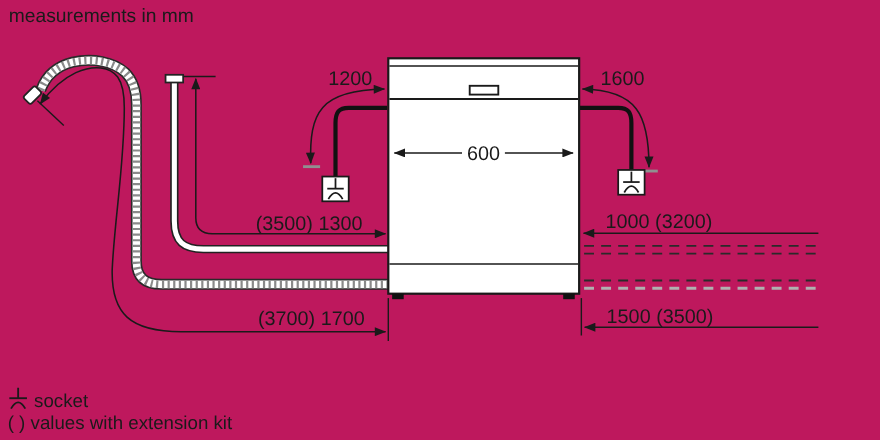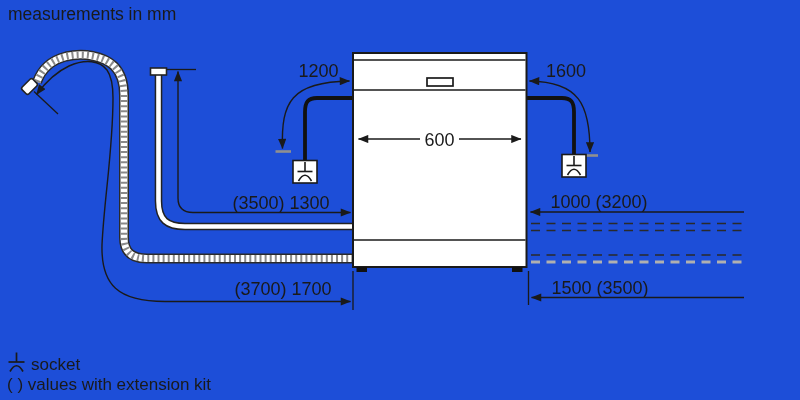--- a/index.html
+++ b/index.html
@@ -1,16 +1,16 @@
 <!DOCTYPE html>
 <html><head>
 <meta charset="utf-8">
 <style>
   html,body{margin:0;padding:0;background:#fff;}
-  #stage{position:relative;width:800px;height:400px;background:#1d4ed8;overflow:hidden;
+  #stage{position:relative;width:800px;height:400px;background:#be185d;overflow:hidden;
          font-family:"Liberation Sans", sans-serif;}
   svg{position:absolute;left:0;top:0;}
   text{fill:#1a1a1a;font-family:"Liberation Sans", sans-serif;}
   .dim-label{font-size:18px;}
   .title-label{font-size:17.5px;}
   .legend-label{font-size:17px;}
 </style>
 </head>
 <body>
 

